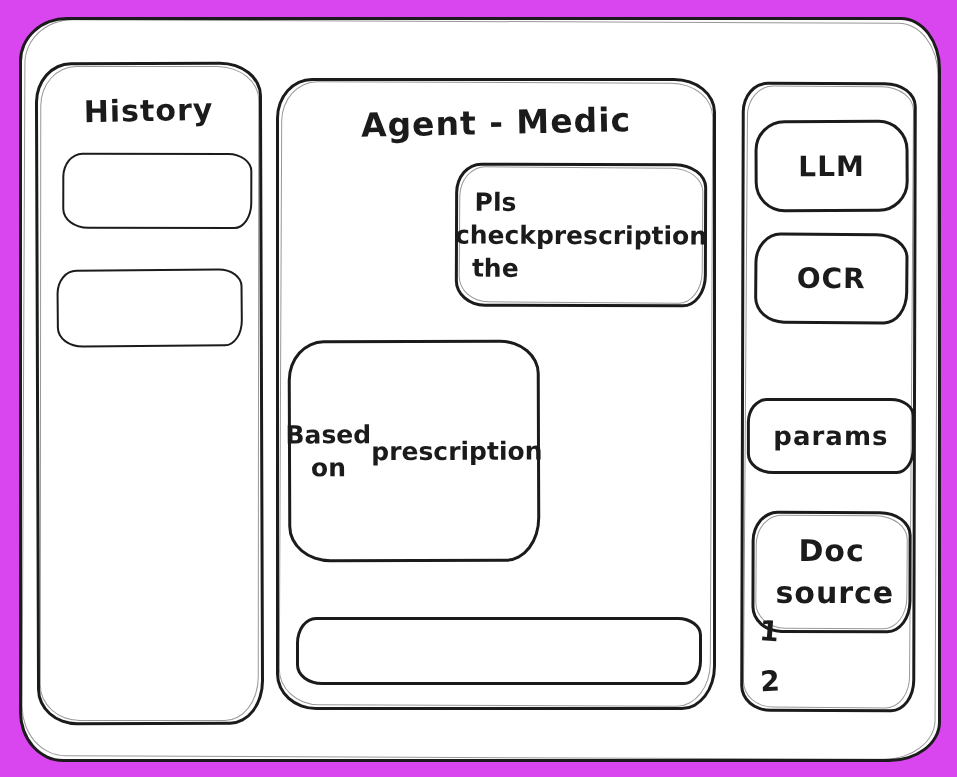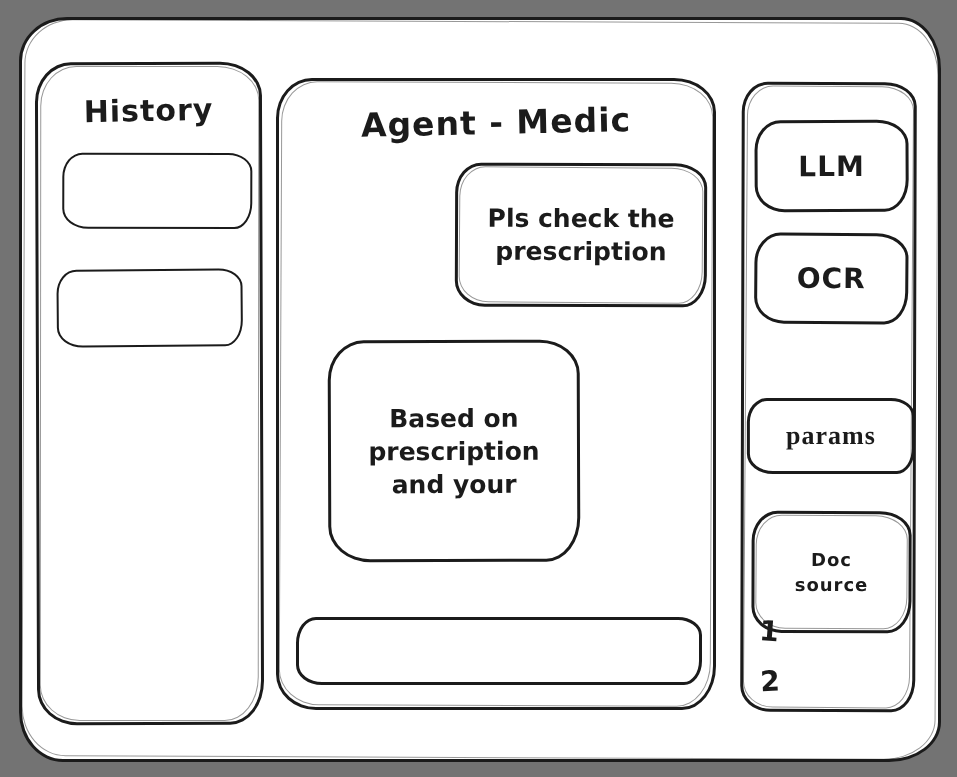--- a/index.html
+++ b/index.html
@@ -4,21 +4,21 @@
 <style>
   html, body {
     margin: 0;
     padding: 0;
     background: #ffffff;
   }
   .canvas {
     position: relative;
     width: 957px;
     height: 777px;
-    background: #737373;
+    background: #d946ef;
     font-family: "DejaVu Sans", sans-serif;
     color: #1b1b1b;
     overflow: hidden;
   }
   .sketch {
     position: absolute;
     border: 3px solid #1b1b1b;
     background: #ffffff;
     box-sizing: border-box;
   }
@@ -75,39 +75,38 @@
     top: 22px;
     font-size: 33px;
     transform: rotate(-1.2deg);
   }
   .bubble {
     position: absolute;
     border: 3px solid #1b1b1b;
     background: #fff;
     box-sizing: border-box;
     display: flex;
-    flex-direction: column;
+    flex-direction: row;
     align-items: center;
     justify-content: center;
     text-align: center;
     font-size: 25px;
     font-weight: bold;
     line-height: 1.32;
   }
   .bubble-user {
     left: 176px; top: 82px;
     width: 252px; height: 144px;
     transform: rotate(0.2deg);
   }
   .bubble-assistant {
     left: 9px; top: 259px;
     width: 252px; height: 222px;
     border-radius: 36px 40px 34px 42px / 40px 34px 44px 36px;
     transform: rotate(-0.2deg);
-    margin-left: 40px;
   }
   .chat-input {
     position: absolute;
     left: 17px; bottom: 22px;
     width: 406px; height: 68px;
     border: 3px solid #1b1b1b;
     border-radius: 20px 24px 18px 26px / 26px 18px 24px 20px;
     background: #fff;
     box-sizing: border-box;
     font-family: "DejaVu Sans", sans-serif;
@@ -128,24 +127,24 @@
     box-sizing: border-box;
     display: flex;
     align-items: center;
     justify-content: center;
     text-align: center;
     font-size: 28px;
     font-weight: bold;
     letter-spacing: 1px;
     cursor: pointer;
   }
-  .tool-llm    { left: 10px; top: 35px;  width: 154px; height: 92px; transform: rotate(-0.4deg); }
+  .tool-llm    { left: 10px; top: 35px;  width: 154px; height: 92px; transform: rotate(-0.4deg); border-radius: 30px; }
   .tool-ocr    { left: 10px; top: 148px; width: 154px; height: 91px; transform: rotate(0.3deg); }
-  .tool-params { left: 3px;  top: 313px; width: 168px; height: 76px; font-size: 26px; transform: rotate(-0.2deg); font-family: Liberation Serif, serif; }
-  .doc-source  { left: 8px;  top: 426px; width: 160px; height: 122px; font-size: 18px; line-height: 1.4; }
+  .tool-params { left: 3px;  top: 313px; width: 168px; height: 76px; font-size: 26px; transform: rotate(-0.2deg); }
+  .doc-source  { left: 8px;  top: 426px; width: 160px; height: 122px; font-size: 30px; line-height: 1.4; }
   .doc-source .label-wrap { width: 112px; }
   .doc-item {
     position: absolute;
     font-size: 28px;
     font-weight: bold;
     cursor: pointer;
   }
   .doc-item-1 { left: 16px; top: 530px; transform: rotate(4deg); }
   .doc-item-2 { left: 17px; top: 580px; transform: rotate(-3deg); }
 </style>
@@ -166,21 +165,20 @@
     <div class="panel-title chat-title">Agent - Medic</div>
 
     <div class="bubble bubble-user wob-d echo">
       <span>Pls check the</span>
       <span>prescription</span>
     </div>
 
     <div class="bubble bubble-assistant">
       <span>Based on</span>
       <span>prescription</span>
-      <span>and your</span>
     </div>
 
     <input class="chat-input" type="text" value="" style="">
   </div>
 
   <div class="sketch echo wob-d tools-panel">
     <div class="tool-box tool-llm wob-d">
       <span>LLM</span>
     </div>
     <div class="tool-box tool-ocr wob-d">

